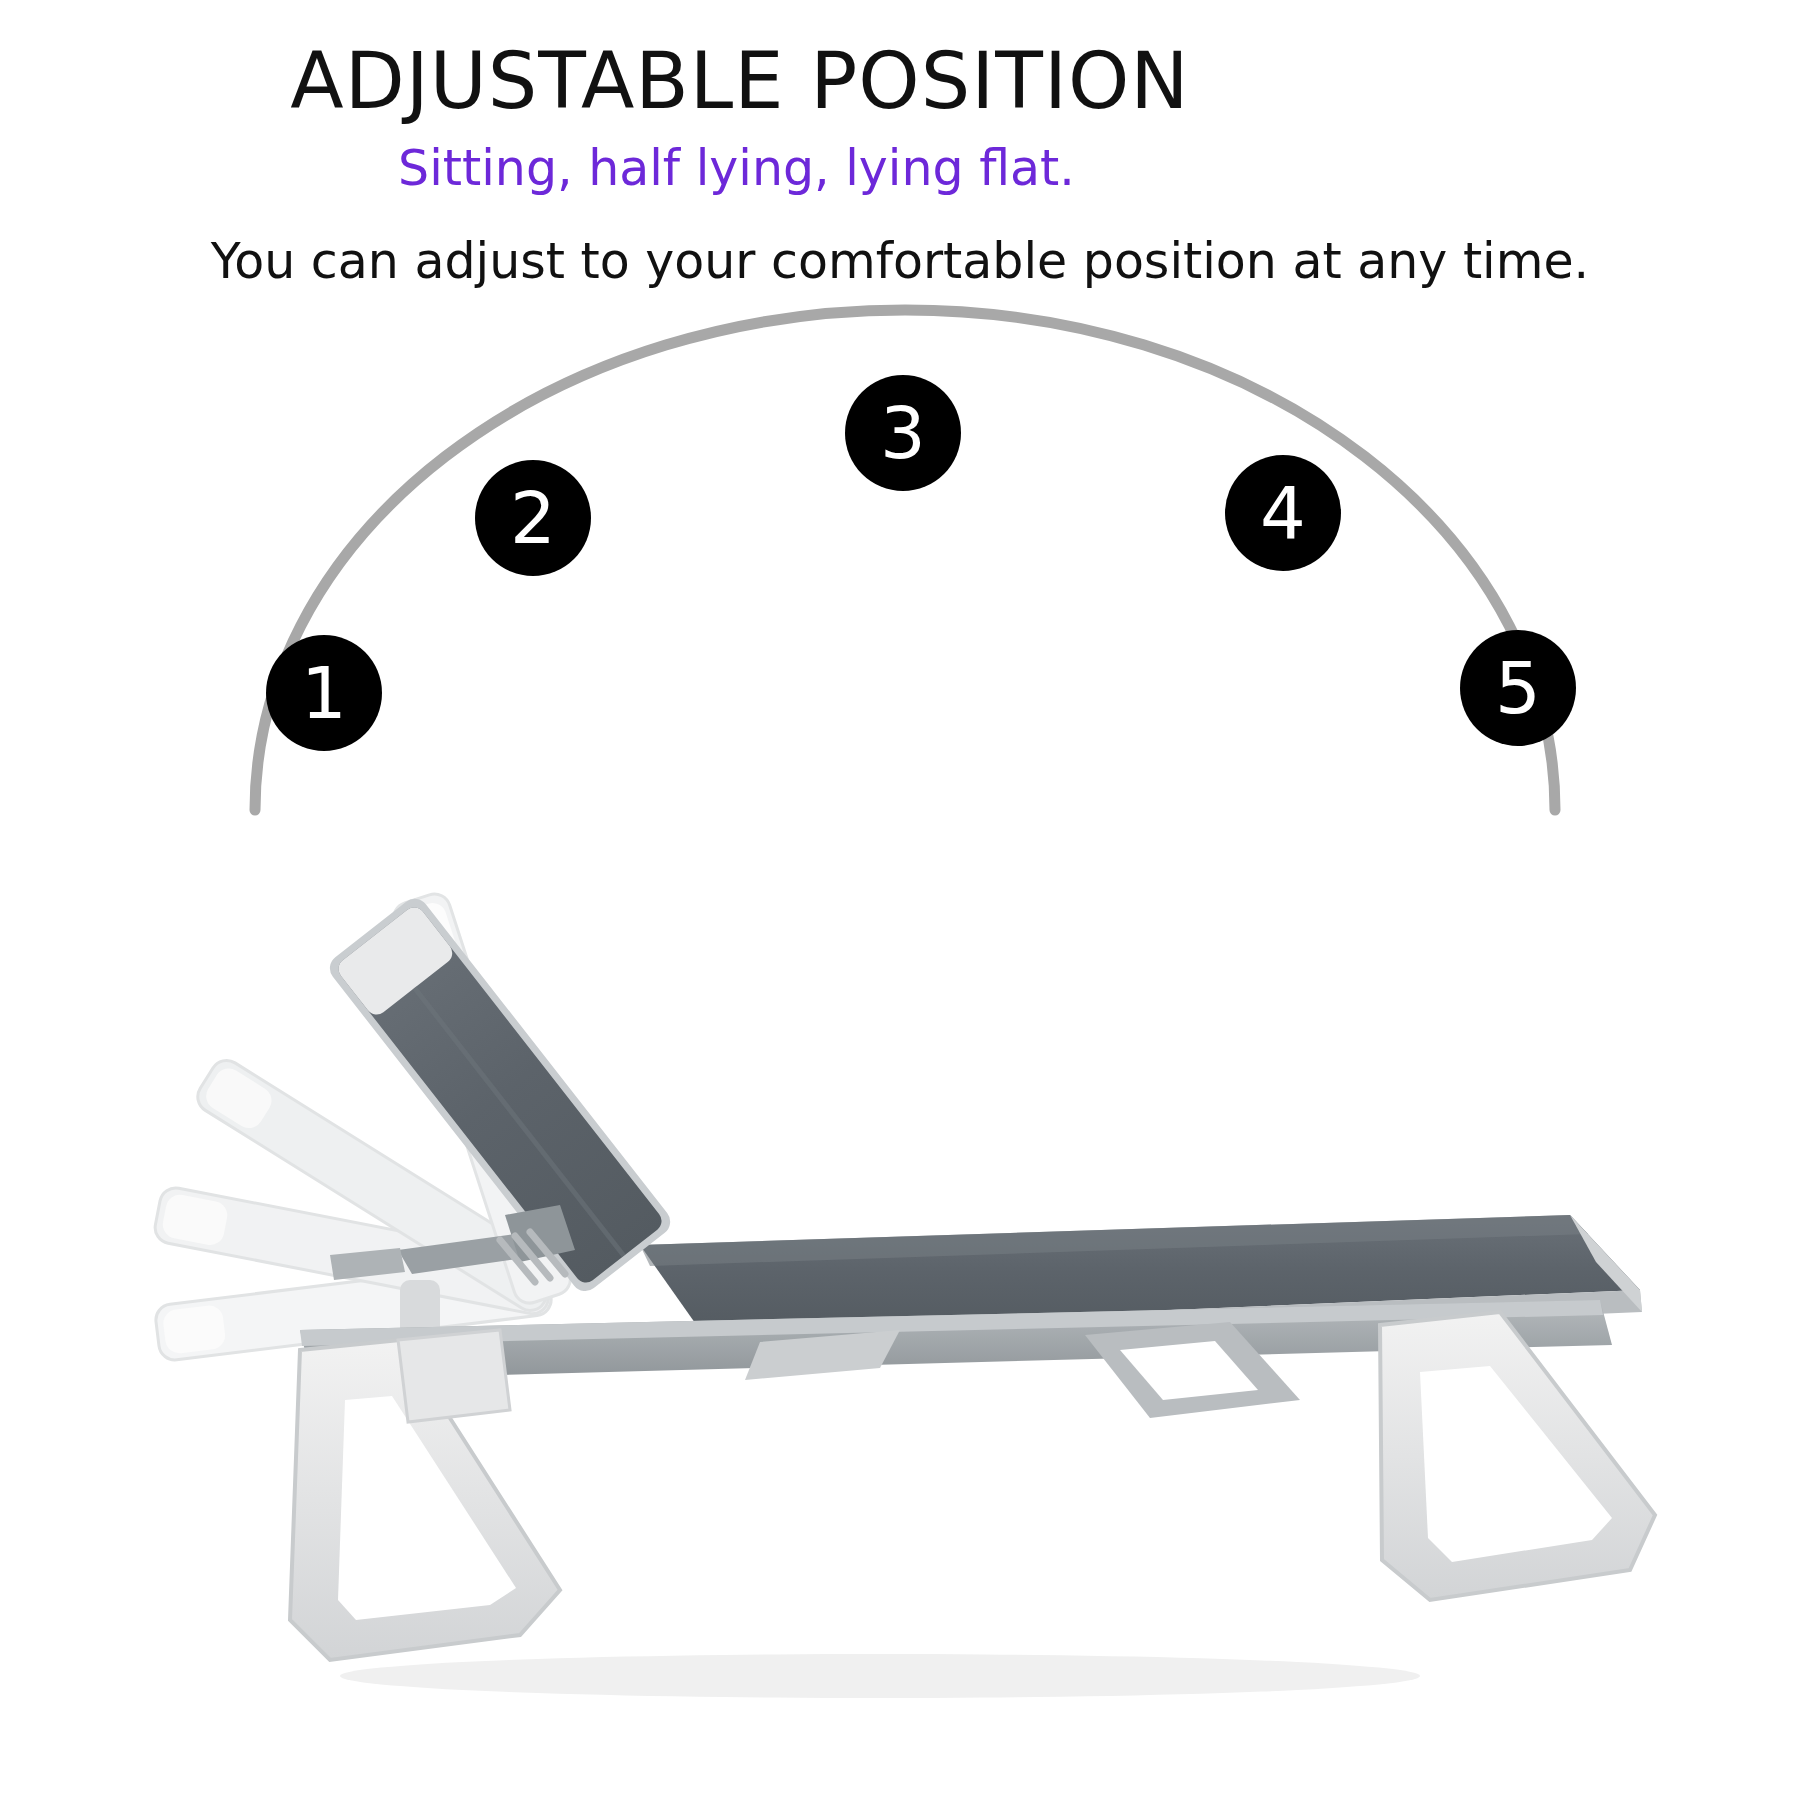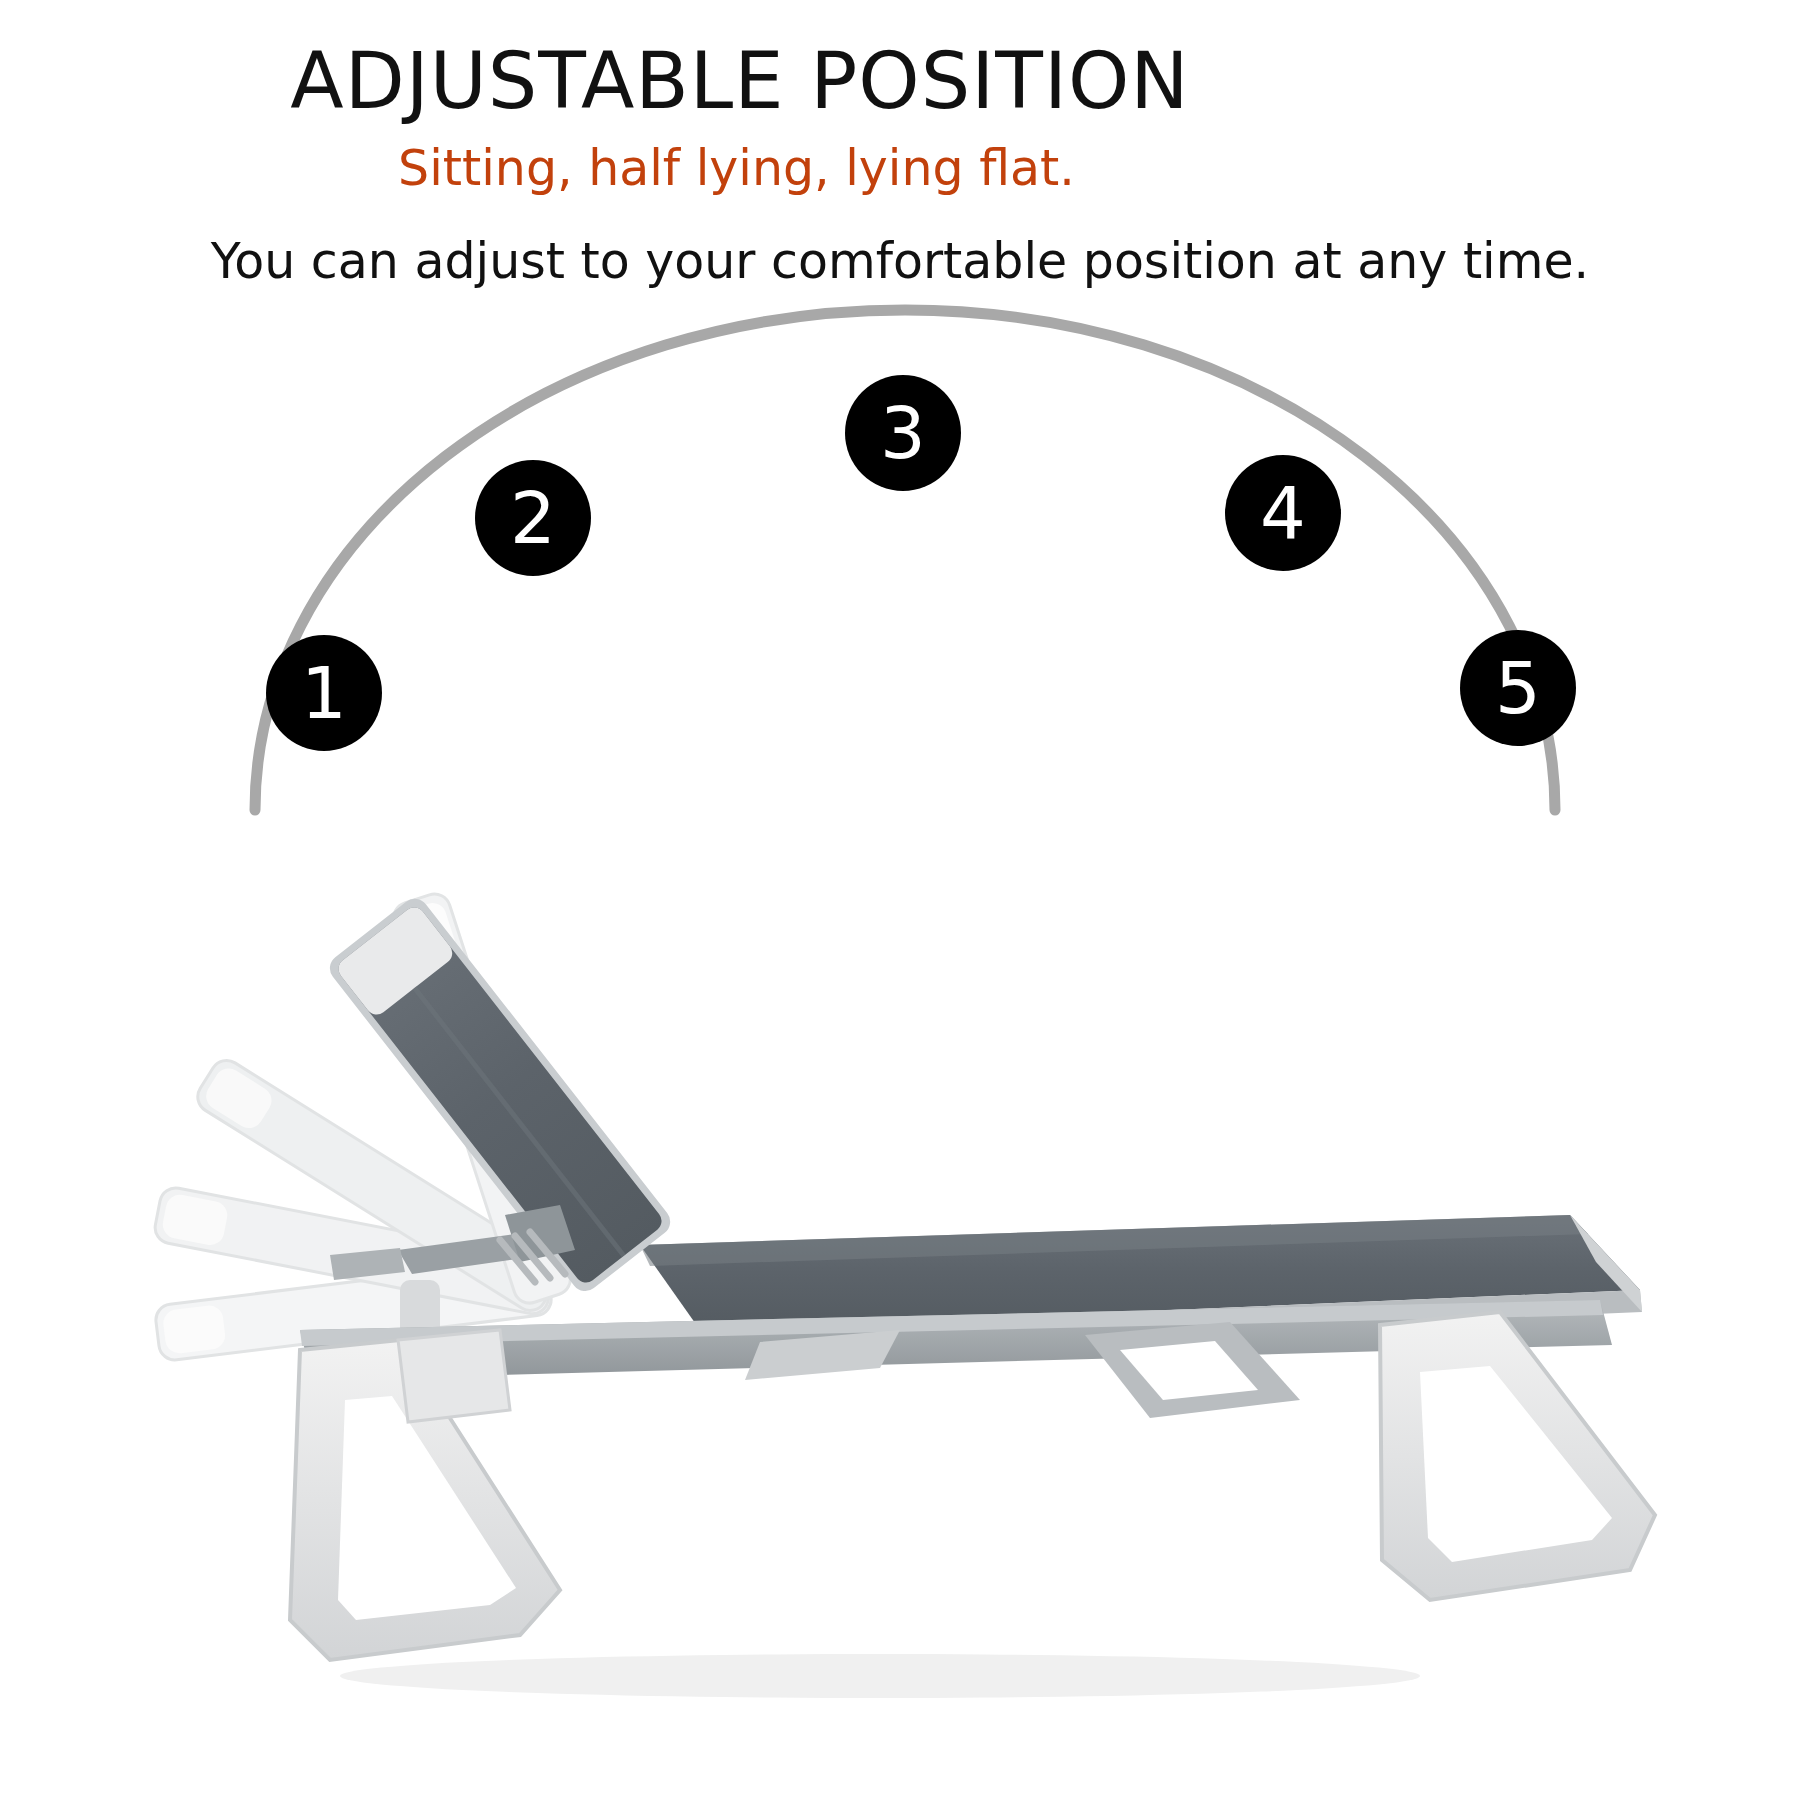--- a/index.html
+++ b/index.html
@@ -22,21 +22,21 @@
     color:#111111;
     font-weight:400;
     font-family:"DejaVu Sans", sans-serif;
     margin-left:20px;
   }
   .sub1{
     position:absolute;
     top:140px;left:0;width:1473px;
     text-align:center;
     font-size:49px;
-    color:#c2410c;
+    color:#6d28d9;
     font-weight:400;
   }
   .sub2{
     position:absolute;
     top:205px;left:0;width:1800px;
     text-align:center;
     font-size:49px;
     color:#111111;
     font-weight:400;
     margin-top:28px;

